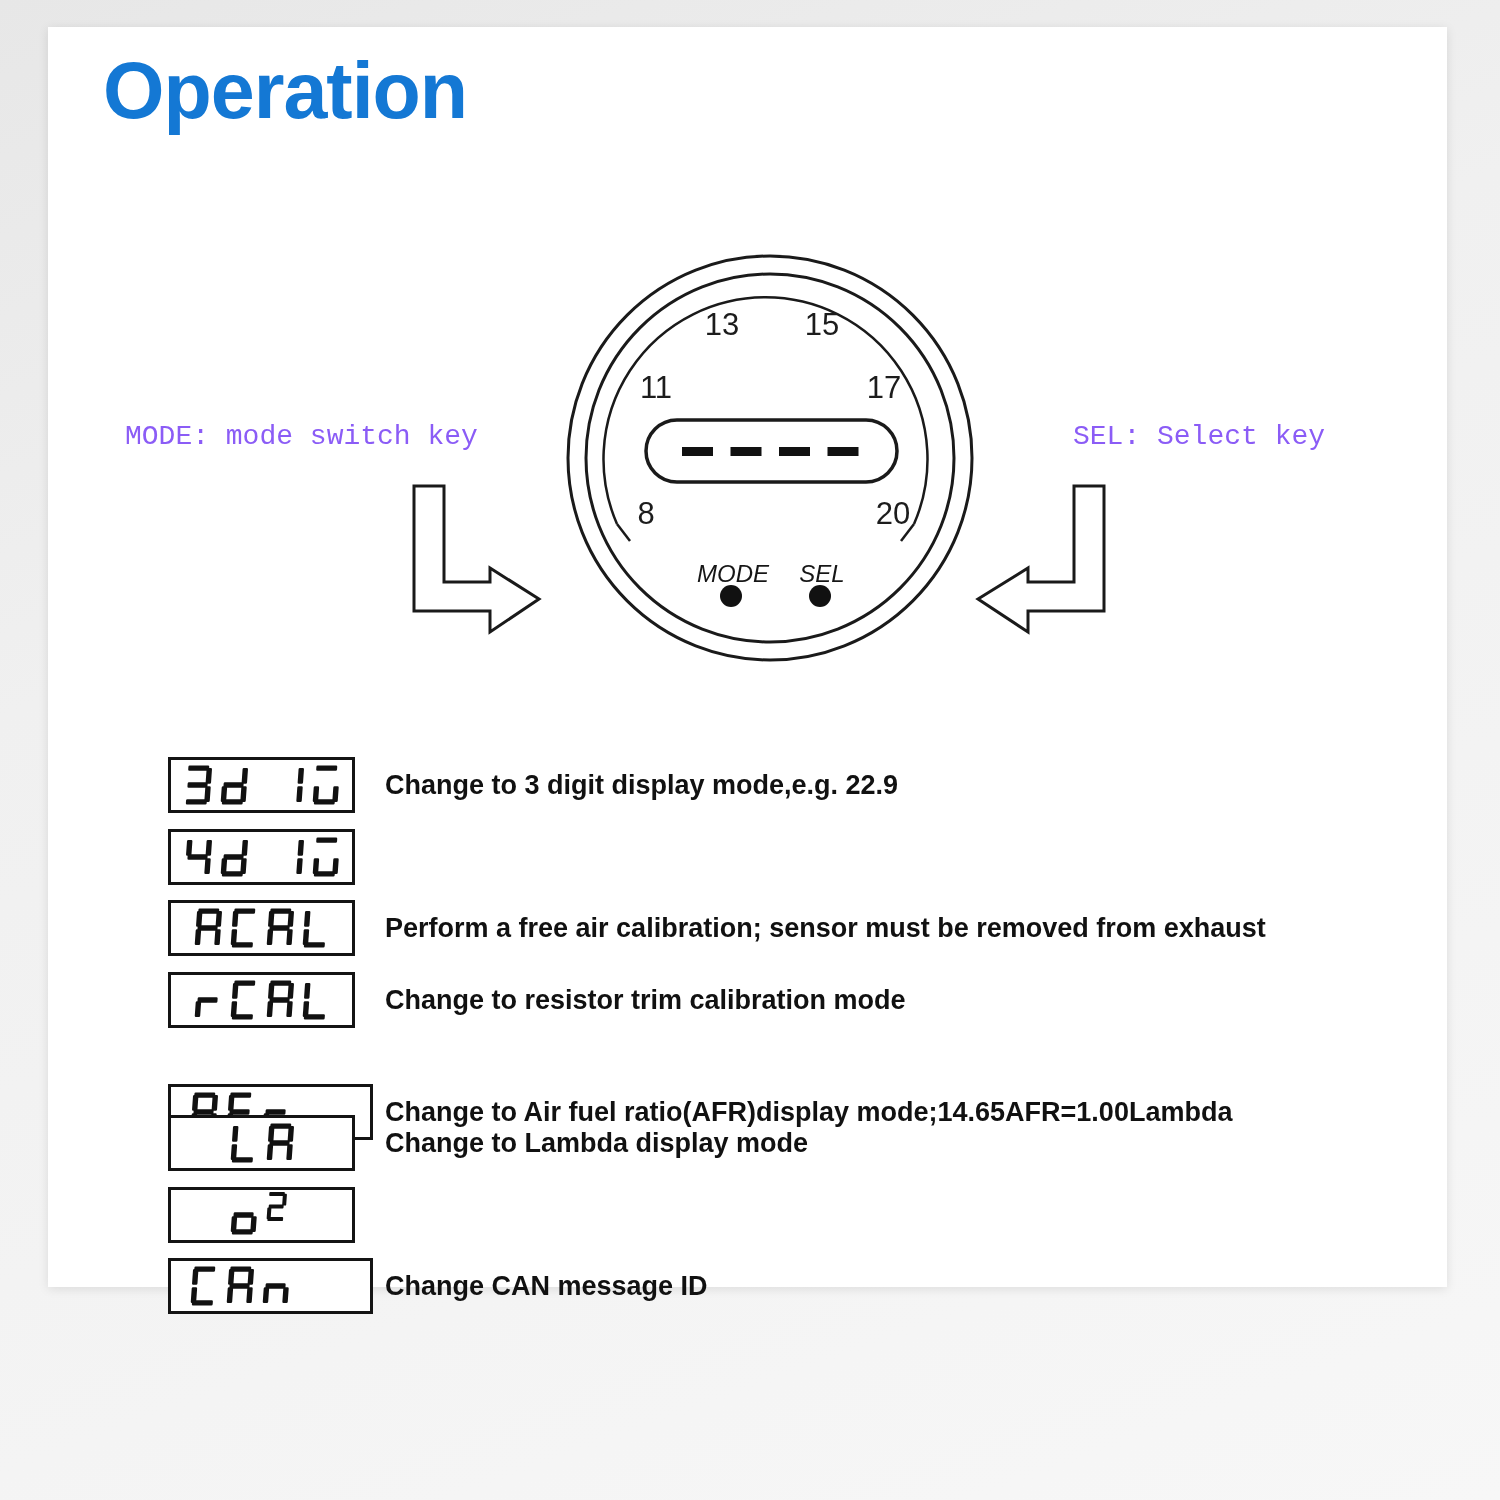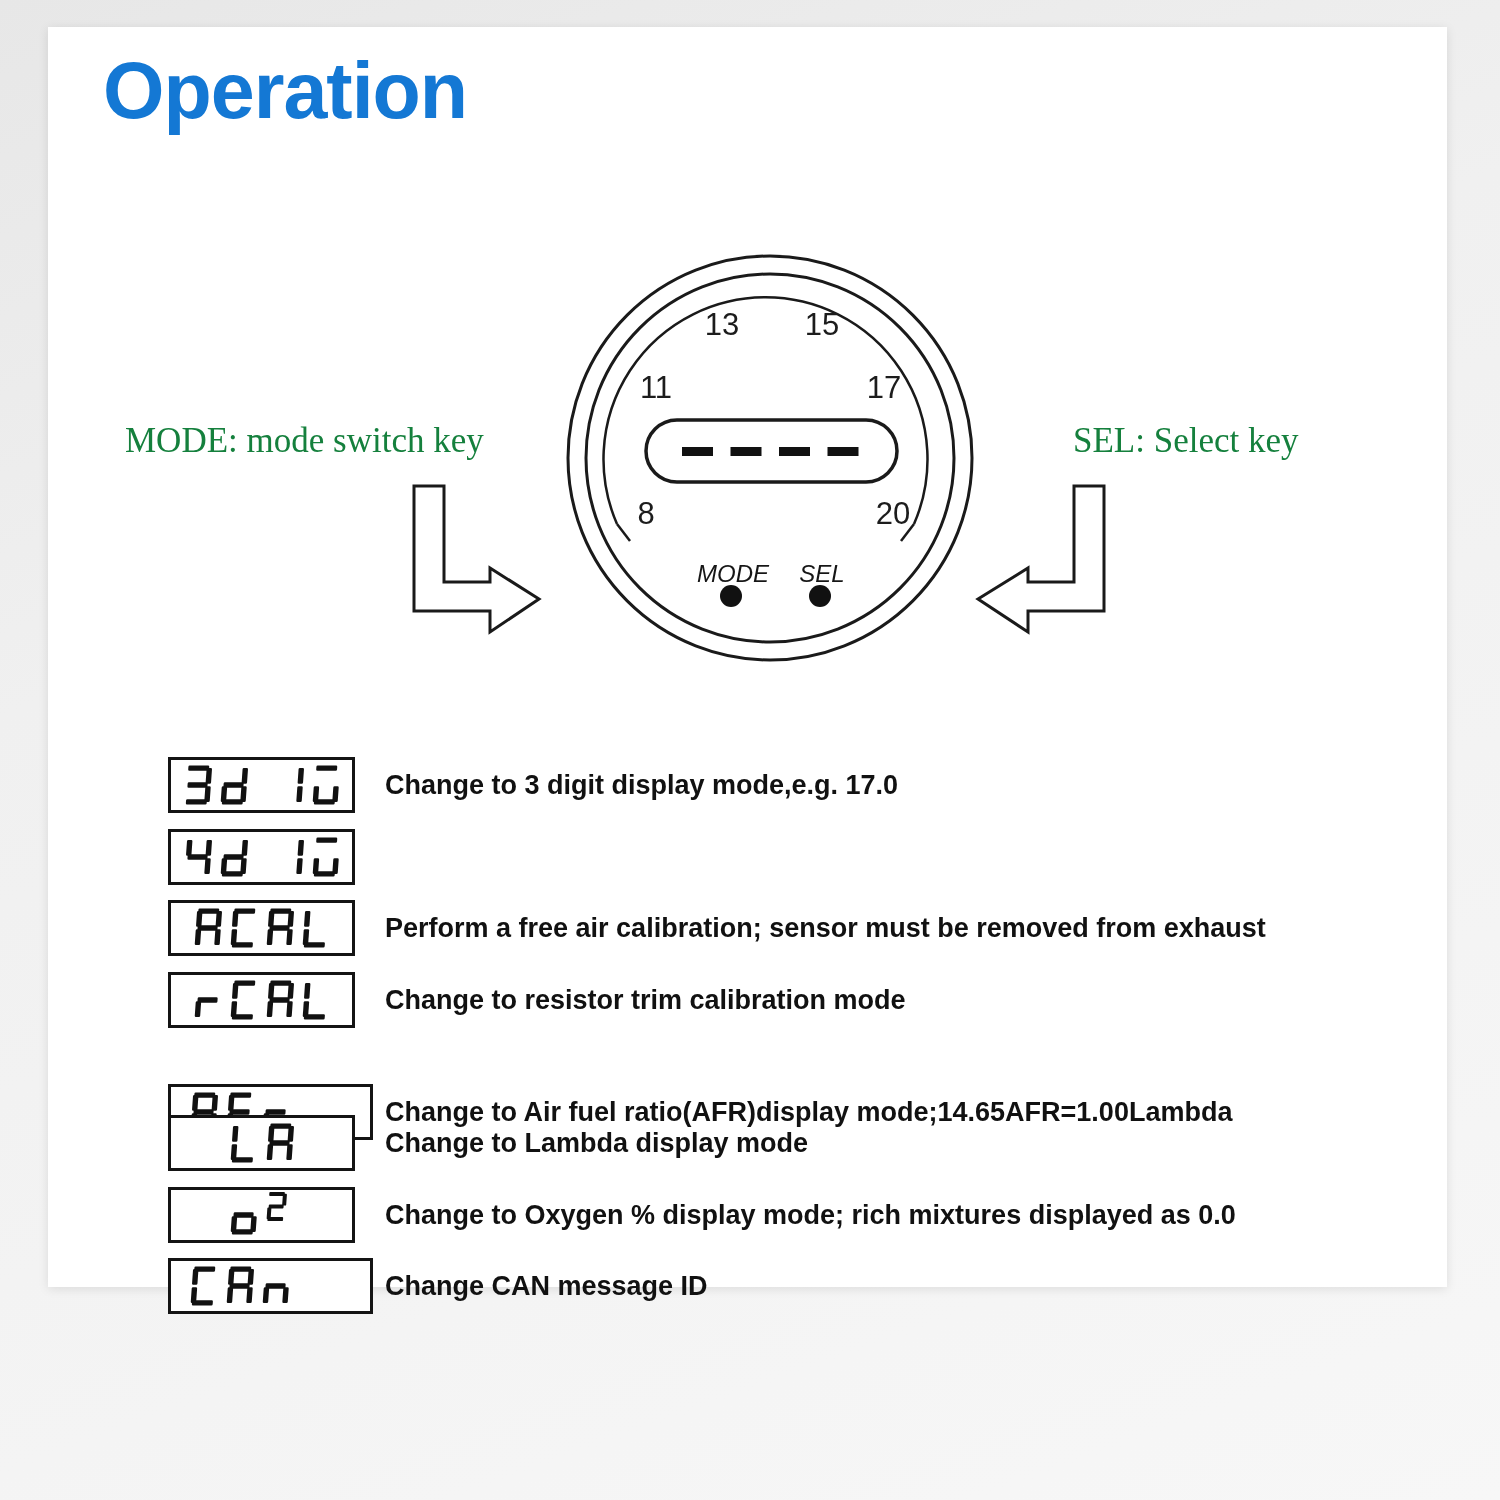--- a/index.html
+++ b/index.html
@@ -15,22 +15,22 @@
   .title{
     position:absolute;left:55px;top:18px;margin:0;
     font-size:79px;font-weight:700;letter-spacing:-1px;color:#1478d4;
     font-family:"Liberation Sans",sans-serif;
   }
   .intro{
     position:absolute;left:55px;top:112px;width:1330px;margin:0;
     font-family:"Liberation Serif",serif;font-size:29px;line-height:37px;color:#1b1b1b;
   }
   .blue-label{
-    position:absolute;font-family:Liberation Serif, serif;
-    font-size:35px;color:#15803d;white-space:nowrap;
+    position:absolute;font-family:Liberation Mono, monospace;
+    font-size:28px;color:#8b5cf6;white-space:nowrap;
   }
   .blue-label.mode{left:77px;top:394px;}
   .blue-label.sel{left:1025px;top:394px;}
   .gauge-svg{position:absolute;left:0;top:213px;width:1399px;height:470px;}
   .gauge-line{fill:none;stroke:#1a1a1a;}
   .menu-row{position:absolute;left:0;width:1399px;height:56px;}
   .lcd-box{
     position:absolute;left:120px;top:0;width:181px;height:50px;
     border:3px solid #141414;background:#fff;
     display:flex;align-items:center;justify-content:center;gap:6px;
@@ -134,21 +134,21 @@
             <svg viewBox="0 0 36 50">
               <g transform="translate(2.2,0) skewX(-4)">
                 <rect x="4.5" y="1.5" width="25" height="6.5" rx="1.5" class="lcd-seg"></rect>
                 <rect x="26.5" y="26.5" width="6.5" height="19" rx="1.5" class="lcd-seg"></rect>
                 <rect x="4.5" y="42" width="25" height="6.5" rx="1.5" class="lcd-seg"></rect>
                 <rect x="3" y="26.5" width="6.5" height="19" rx="1.5" class="lcd-seg"></rect>
               </g>
             </svg>
           </span>
         </div>
-        <div class="row-desc">Change to 3 digit display mode,e.g. 17.0</div>
+        <div class="row-desc">Change to 3 digit display mode,e.g. 22.9</div>
       </div>
       <div class="menu-row" style="top: 802px;">
         <div class="lcd-box">
           <span class="lcd-char">
             <svg viewBox="0 0 36 50">
               <g transform="translate(2.2,0) skewX(-4)">
                 <rect x="3" y="4.5" width="6.5" height="19" rx="1.5" class="lcd-seg"></rect>
                 <rect x="26.5" y="4.5" width="6.5" height="19" rx="1.5" class="lcd-seg"></rect>
                 <rect x="5" y="21.75" width="24" height="6.5" rx="1.5" class="lcd-seg"></rect>
                 <rect x="26.5" y="26.5" width="6.5" height="19" rx="1.5" class="lcd-seg"></rect>
@@ -357,21 +357,20 @@
               <g transform="translate(2.2,0) skewX(-4)">
                 <rect x="4.5" y="1.5" width="25" height="6.5" rx="1.5" class="lcd-seg"></rect>
                 <rect x="26.5" y="4.5" width="6.5" height="19" rx="1.5" class="lcd-seg"></rect>
                 <rect x="5" y="21.75" width="24" height="6.5" rx="1.5" class="lcd-seg"></rect>
                 <rect x="3" y="26.5" width="6.5" height="19" rx="1.5" class="lcd-seg"></rect>
                 <rect x="4.5" y="42" width="25" height="6.5" rx="1.5" class="lcd-seg"></rect>
               </g>
             </svg>
           </span>
         </div>
-        <div class="row-desc">Change to Oxygen % display mode; rich mixtures displayed as 0.0</div>
       </div>
       <div class="menu-row" style="top: 1231px;">
         <div class="lcd-box left">
           <span class="lcd-char">
             <svg viewBox="0 0 36 50">
               <g transform="translate(2.2,0) skewX(-4)">
                 <rect x="4.5" y="1.5" width="25" height="6.5" rx="1.5" class="lcd-seg"></rect>
                 <rect x="3" y="4.5" width="6.5" height="19" rx="1.5" class="lcd-seg"></rect>
                 <rect x="3" y="26.5" width="6.5" height="19" rx="1.5" class="lcd-seg"></rect>
                 <rect x="4.5" y="42" width="25" height="6.5" rx="1.5" class="lcd-seg"></rect>

